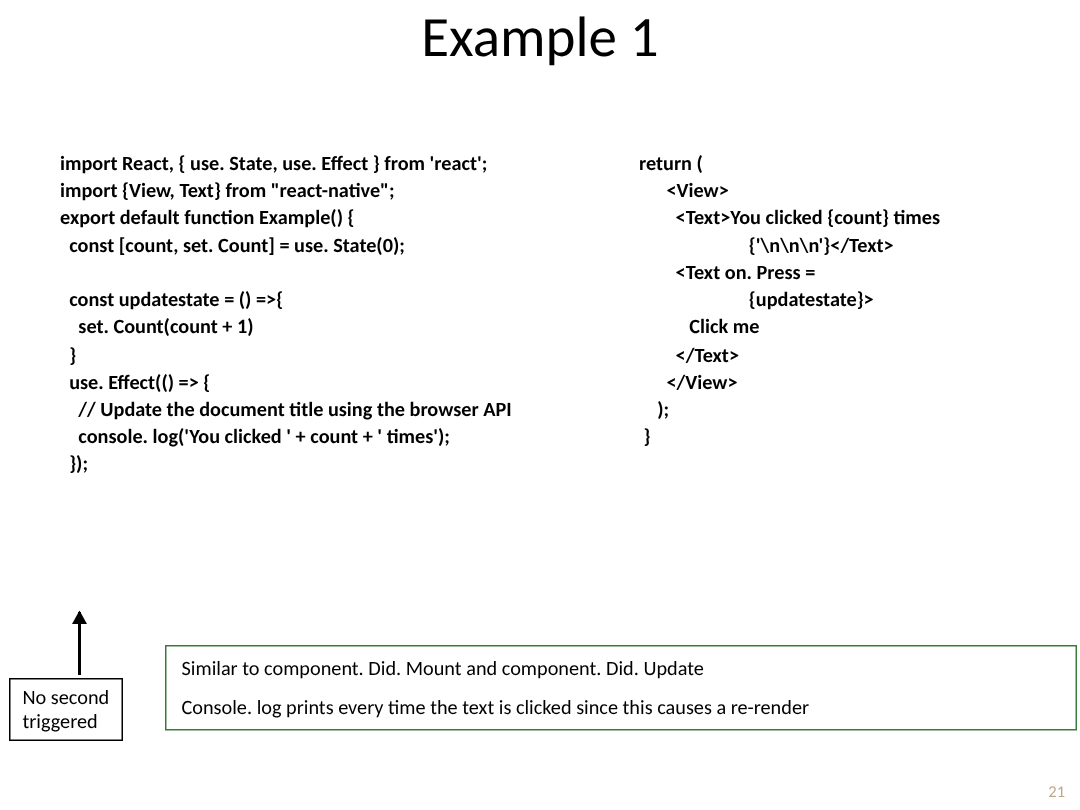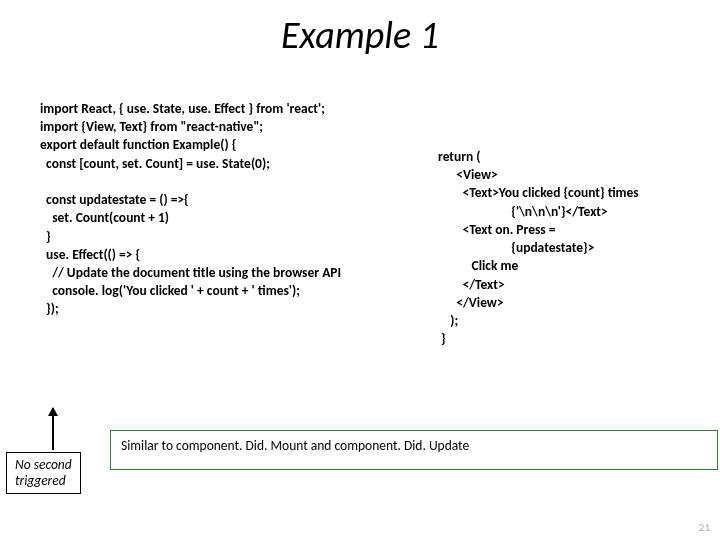--- a/index.html
+++ b/index.html
@@ -8,47 +8,45 @@
     height: 540px;
     background: #fff;
     font-family: Calibri, Arial, sans-serif;
     position: relative;
     overflow: hidden;
   }
   .title {
     text-align: center;
     font-size: 38px;
     font-weight: 400;
-    margin-top: 12px;
-    font-style: italic;
+    margin-top: 2px;
   }
   .code-area {
     position: absolute;
     top: 100px;
     left: 40px;
     right: 20px;
     font-size: 13.5px;
     line-height: 1.35;
     font-weight: bold;
     font-family: Calibri, Arial, sans-serif;
   }
   .code-left {
     position: absolute;
     left: 0;
     top: 0;
     width: 400px;
     white-space: pre;
   }
   .code-right {
     position: absolute;
-    left: 398px;
+    left: 386px;
     top: 0;
     width: 260px;
     white-space: pre;
-    margin-top: 48px;
   }
   .note-box {
     position: absolute;
     left: 110px;
     top: 430px;
     width: 586px;
     border: 1.5px solid #3a7a3a;
     padding: 6px 10px;
     font-size: 13.5px;
     line-height: 1.3;
@@ -56,21 +54,20 @@
   }
   .label-box {
     position: absolute;
     left: 6px;
     top: 452px;
     border: 1px solid #000;
     padding: 4px 8px;
     font-size: 13.5px;
     line-height: 1.2;
     background: #fff;
-    font-style: italic;
   }
   .arrow {
     position: absolute;
     left: 48px;
     top: 408px;
   }
   .arrow-line {
     width: 2px;
     height: 42px;
     background: #000;
@@ -131,15 +128,16 @@
 </div>
 
 <div class="label-box">
   <div>No second</div>
   <div>triggered</div>
 </div>
 
 <div class="note-box">
   <div>Similar to component. Did. Mount and component. Did. Update</div>
   <div style="height:8px"></div>
+  <div>Console. log prints every time the text is clicked since this causes a re-render</div>
 </div>
 
 <div class="slidenum">21</div>
 
 </body></html>

